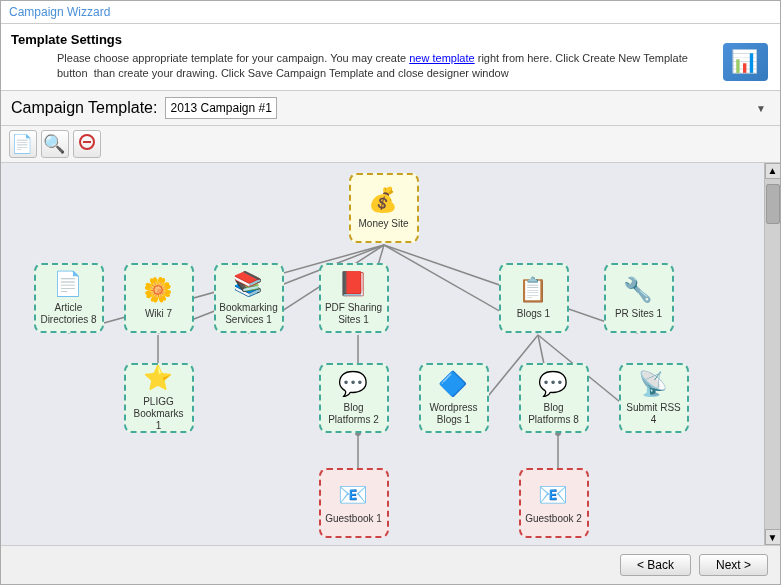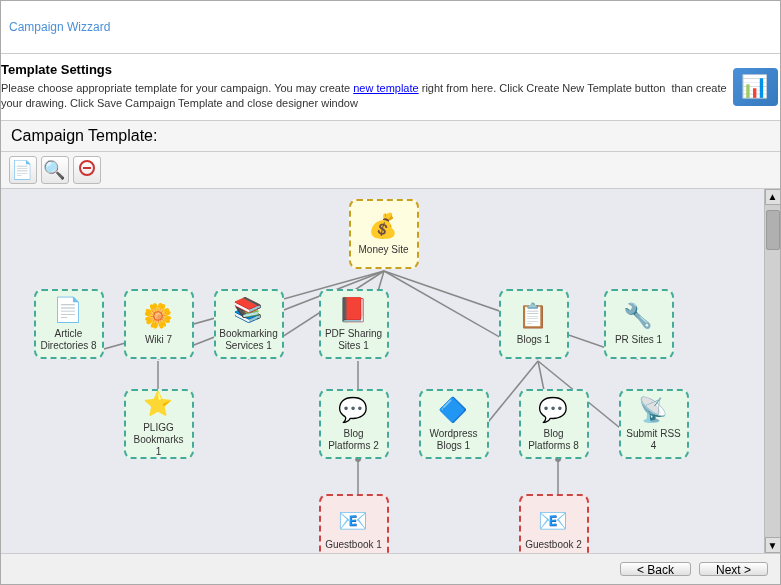--- a/index.html
+++ b/index.html
@@ -1,26 +1,26 @@
 <!DOCTYPE html>
 <html><head>
   <meta charset="utf-8">
   <style>
     * { box-sizing: border-box; margin: 0; padding: 0; }
     body { font-family: Arial, sans-serif; font-size: 12px; background: #f0f0f0; width: 781px; height: 585px; overflow: hidden; }
 
     .window { width: 781px; height: 585px; display: flex; flex-direction: column; background: #f0f0f0; border: 1px solid #aaa; }
 
-    .title-bar { background: #fff; padding: 19px 8px; border-bottom: 1px solid #ccc; }
+    .title-bar { background: #fff; padding: 4px 8px; border-bottom: 1px solid #ccc; }
     .title-bar span { color: #4a90d9; font-size: 12px; }
 
-    .header { background: #fff; padding: 8px 0; border-bottom: 1px solid #ccc; display: flex; align-items: center; }
+    .header { background: #fff; padding: 8px 10px; border-bottom: 1px solid #ccc; display: flex; align-items: flex-end; }
     .header-text { flex: 1; }
     .header-title { font-weight: bold; font-size: 13px; margin-bottom: 4px; }
-    .header-desc { font-size: 11px; color: #333; line-height: 1.4; }
+    .header-desc { font-size: 11px; color: #333; line-height: 1.4; margin-left: 46px; }
     .header-desc a { color: blue; text-decoration: underline; }
     .header-icon { width: 50px; height: 40px; display: flex; align-items: center; justify-content: center; }
     .header-icon-shape { width: 45px; height: 38px; background: linear-gradient(135deg, #4a90d9, #357abd); border-radius: 4px; display: flex; align-items: center; justify-content: center; color: white; font-size: 20px; }
 
     .campaign-row { background: #f5f5f5; padding: 6px 10px; display: flex; align-items: center; gap: 8px; border-bottom: 1px solid #ccc; }
     .campaign-label { font-size: 16px; white-space: nowrap; }
     .campaign-select { flex: 1; height: 22px; border: 1px solid #aaa; background: white; font-size: 12px; padding: 0 4px; appearance: none; cursor: pointer; }
     .campaign-select-wrapper { flex: 1; position: relative; }
     .campaign-select-wrapper::after { content: '▼'; position: absolute; right: 4px; top: 50%; transform: translateY(-50%); font-size: 10px; pointer-events: none; color: #555; }
 
@@ -30,21 +30,21 @@
     .canvas-area { flex: 1; background: #e8eaf0; position: relative; overflow: hidden; display: flex; }
     .canvas-scroll { flex: 1; overflow: hidden; position: relative; }
     .canvas-content { position: relative; width: 750px; height: 400px; }
 
     .scrollbar-v { width: 16px; background: #d0d0d0; border-left: 1px solid #bbb; display: flex; flex-direction: column; align-items: center; }
     .scrollbar-btn { width: 16px; height: 16px; background: #e0e0e0; border: 1px solid #aaa; cursor: pointer; display: flex; align-items: center; justify-content: center; font-size: 10px; }
     .scrollbar-track { flex: 1; width: 100%; position: relative; }
     .scrollbar-thumb { width: 14px; height: 40px; background: #b0b0b0; border: 1px solid #999; border-radius: 2px; position: absolute; top: 5px; left: 1px; }
 
     .footer { background: #f0f0f0; padding: 8px 12px; border-top: 1px solid #ccc; display: flex; justify-content: flex-end; gap: 8px; align-items: center; }
-    .footer-btn { height: 14px; padding: 0 16px; border: 1px solid #aaa; background: linear-gradient(to bottom, #fff, #e0e0e0); border-radius: 3px; cursor: pointer; font-size: 12px; }
+    .footer-btn { height: 22px; padding: 0 16px; border: 1px solid #aaa; background: linear-gradient(to bottom, #fff, #e0e0e0); border-radius: 3px; cursor: pointer; font-size: 12px; }
 
     
     .node { position: absolute; width: 75px; text-align: center; cursor: pointer; }
     .node-box { width: 70px; height: 70px; border: 2px dashed #4a9; background: #e8f8e8; border-radius: 8px; display: flex; flex-direction: column; align-items: center; justify-content: center; margin: 0 auto; padding: 4px; }
     .node-box.money { border: 2px dashed #c8a020; background: #fffde0; }
     .node-icon { font-size: 24px; margin-bottom: 2px; }
     .node-label { font-size: 10px; color: #333; line-height: 1.2; margin-top: 2px; }
 
     
     .lines-svg { position: absolute; top: 0; left: 0; width: 100%; height: 100%; pointer-events: none; }
@@ -67,20 +67,27 @@
     </div>
     <div class="header-icon">
       <div class="header-icon-shape">
         <span style="font-size:22px;">📊</span>
       </div>
     </div>
   </div>
 
   <div class="campaign-row">
     <label class="campaign-label">Campaign Template:</label>
+    <div class="campaign-select-wrapper">
+      <select class="campaign-select">
+        <option>2013 Campaign #1</option>
+        <option>2013 Campaign #2</option>
+        <option>Default Campaign</option>
+      </select>
+    </div>
   </div>
 
   <div class="toolbar">
     <button class="toolbar-btn" title="New Template">
       <span style="font-size:18px; color:#555;">📄</span>
     </button>
     <button class="toolbar-btn" title="Zoom In">
       <span style="font-size:18px; color:#d4820a;">🔍</span>
     </button>
     <button class="toolbar-btn" title="Zoom Out">

